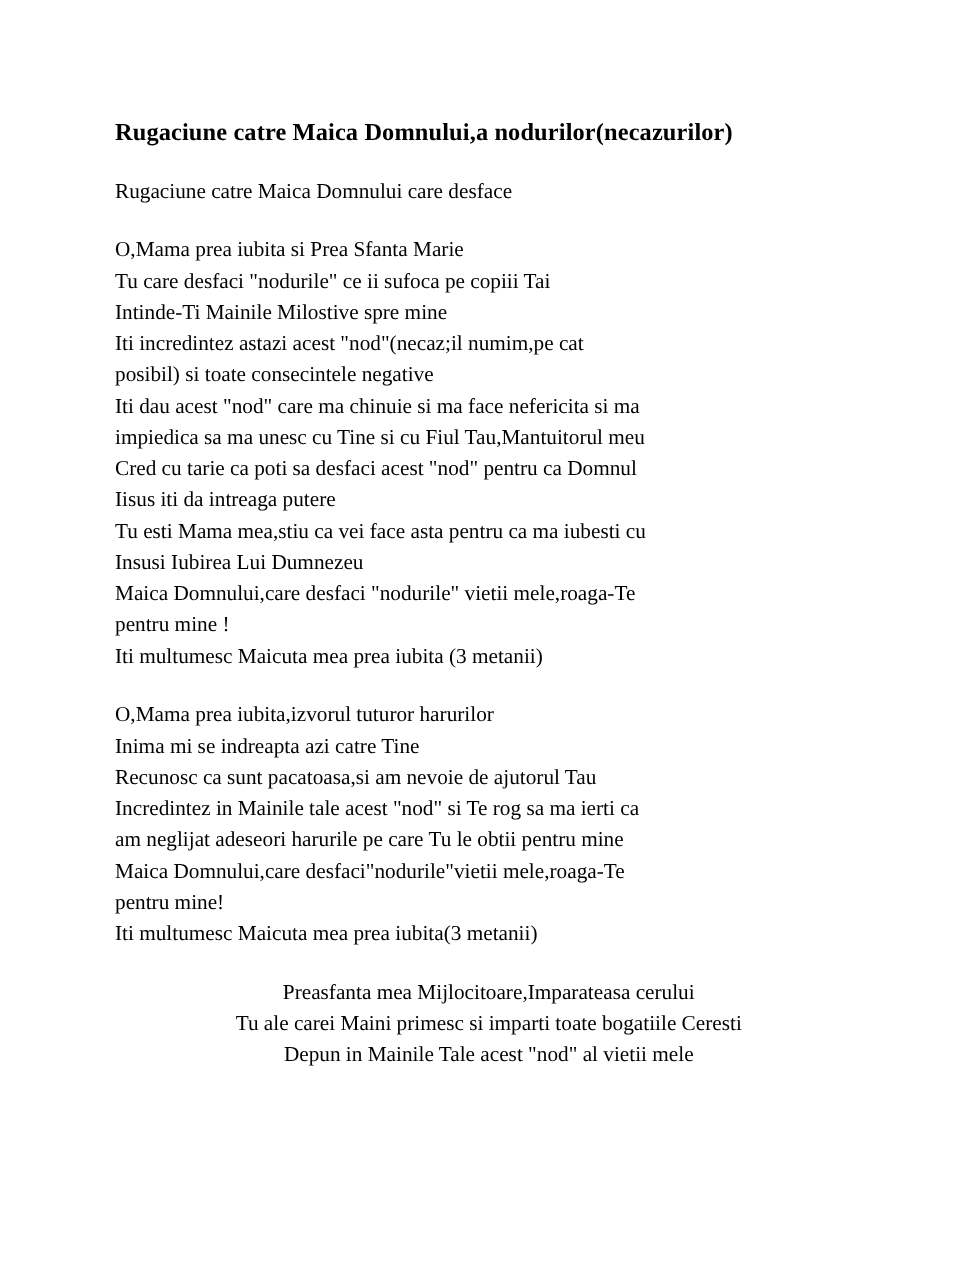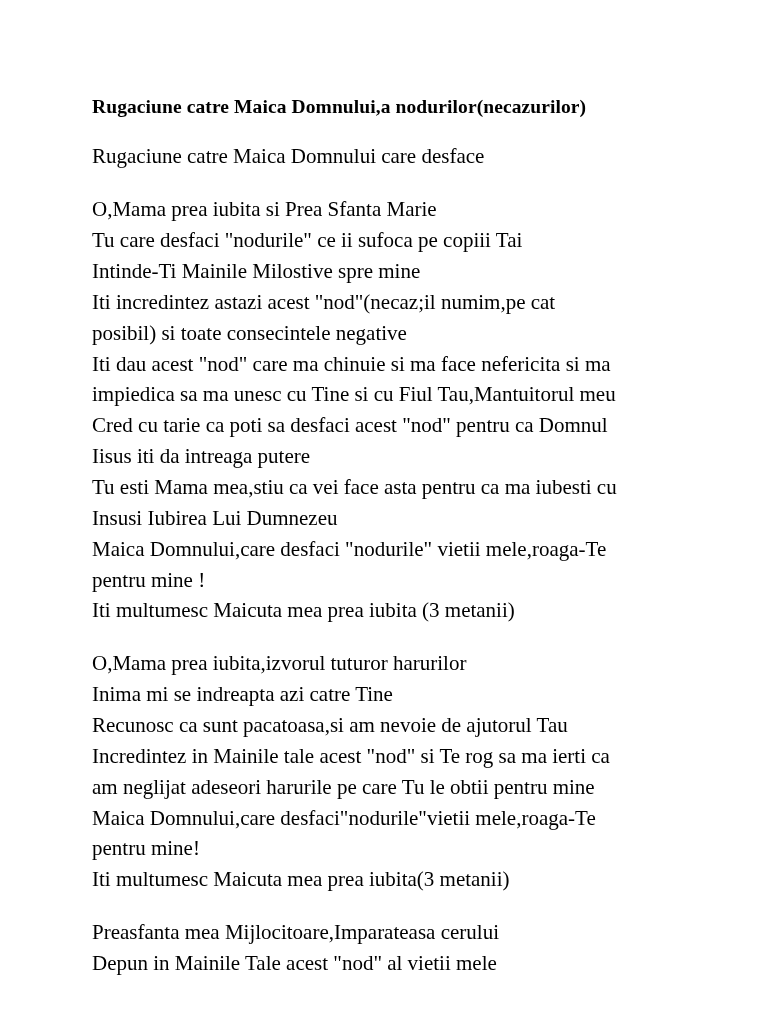--- a/index.html
+++ b/index.html
@@ -23,37 +23,38 @@
   }
   .doc-title {
     font-family: "Liberation Serif", "DejaVu Serif", serif;
     font-weight: bold;
     font-size: 19.5px;
     line-height: 1.25;
     margin: 0 0 22px 0;
     letter-spacing: 0.1px;
   }
   .para {
-    font-size: 21px;
+    font-size: 17px;
     line-height: 1.47;
     margin: 0 0 22px 0;
     white-space: pre-wrap;
   }
   .para:last-child {
     margin-bottom: 0;
+    text-align: center;
   }
   .line {
     display: block;
     white-space: pre-wrap;
   }
 </style>
 </head>
 <body>
 
 <div class="page">
   <h1 class="doc-title">Rugaciune catre Maica Domnului,a nodurilor(necazurilor)</h1>
   <div id="body-content">
       <div class="para"><span class="line">Rugaciune catre Maica Domnului care desface</span></div>
       <div class="para"><span class="line">O,Mama prea iubita si Prea Sfanta Marie</span><span class="line">Tu care desfaci "nodurile" ce ii sufoca pe copiii Tai</span><span class="line">Intinde-Ti Mainile Milostive spre mine</span><span class="line">Iti incredintez astazi acest "nod"(necaz;il numim,pe cat</span><span class="line">posibil) si toate consecintele negative</span><span class="line">Iti dau acest "nod" care ma chinuie si ma face nefericita si ma</span><span class="line">impiedica sa ma unesc cu Tine si cu Fiul Tau,Mantuitorul meu</span><span class="line">Cred cu tarie ca poti sa desfaci acest "nod" pentru ca Domnul</span><span class="line">Iisus iti da intreaga putere</span><span class="line">Tu esti Mama mea,stiu ca vei face asta pentru ca ma iubesti cu</span><span class="line">Insusi Iubirea Lui Dumnezeu</span><span class="line">Maica Domnului,care desfaci "nodurile" vietii mele,roaga-Te</span><span class="line">pentru mine !</span><span class="line">Iti multumesc Maicuta mea prea iubita (3 metanii)</span></div>
       <div class="para"><span class="line">O,Mama prea iubita,izvorul tuturor harurilor</span><span class="line">Inima mi se indreapta azi catre Tine</span><span class="line">Recunosc ca sunt pacatoasa,si am nevoie de ajutorul Tau</span><span class="line">Incredintez in Mainile tale acest "nod" si Te rog sa ma ierti ca</span><span class="line">am neglijat adeseori harurile pe care Tu le obtii pentru mine</span><span class="line">Maica Domnului,care desfaci"nodurile"vietii mele,roaga-Te</span><span class="line">pentru mine!</span><span class="line">Iti multumesc Maicuta mea prea iubita(3 metanii)</span></div>
-      <div class="para"><span class="line">Preasfanta mea Mijlocitoare,Imparateasa cerului</span><span class="line">Depun in Mainile Tale acest "nod" al vietii mele</span></div>
+      <div class="para"><span class="line">Preasfanta mea Mijlocitoare,Imparateasa cerului</span><span class="line">Tu ale carei Maini primesc si imparti toate bogatiile Ceresti</span><span class="line">Depun in Mainile Tale acest "nod" al vietii mele</span></div>
     </div>
 </div>
 
 </body></html>

